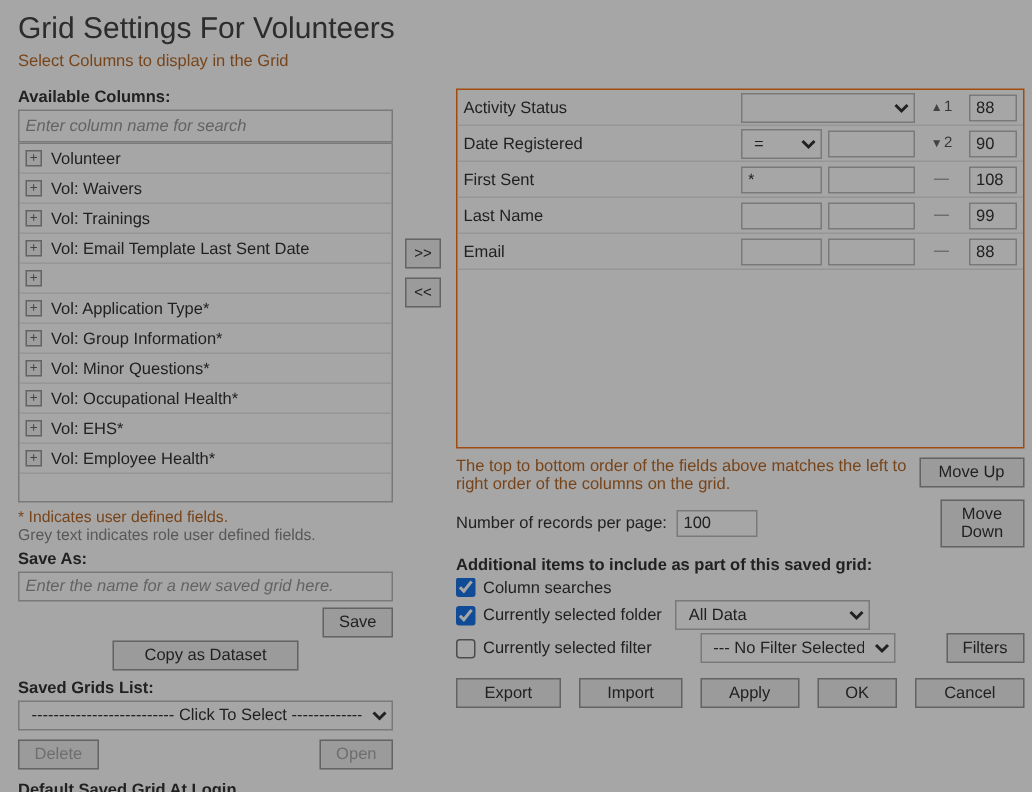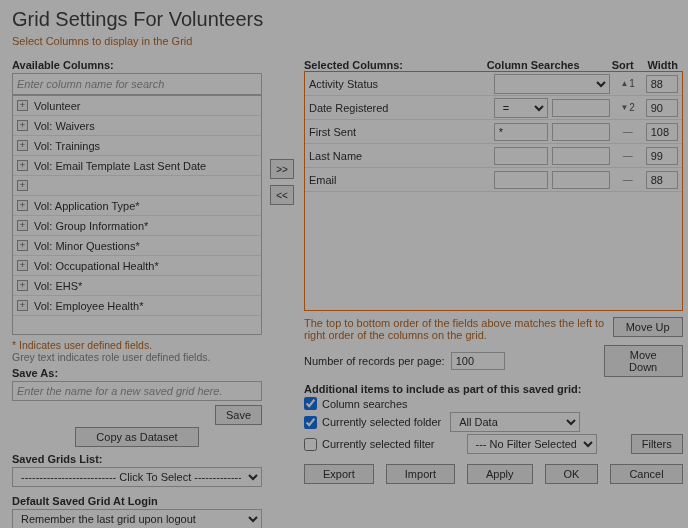--- a/index.html
+++ b/index.html
@@ -133,39 +133,37 @@
         <button class="btn">Save</button>
       </div>
       <div class="btn-row" style="margin-top:2px; justify-content:center;">
         <button class="btn" style="padding:3px 20px">Copy as Dataset</button>
       </div>
 
       <div class="section-label" style="margin-top:6px">Saved Grids List:</div>
       <select style="width:100%">
         <option>-------------------------- Click To Select --------------------------</option>
       </select>
+      <div style="display:flex; justify-content:space-between; margin-top:6px;">
+        <button class="btn" style="color:#aaa">Delete</button>
+        <button class="btn" style="color:#aaa">Open</button>
+      </div>
 
       <div class="section-label" style="margin-top:8px">Default Saved Grid At Login</div>
       <select style="width:100%">
         <option>Remember the last grid upon logout</option>
       </select>
     </div>
 
     <div class="mid">
       <div class="move-btn">&gt;&gt;</div>
       <div class="move-btn">&lt;&lt;</div>
     </div>
 
     <div class="right" style="position:relative;">
-      <div class="sel-head">
-        <span class="sc-label">Selected Columns:</span>
-        <span class="cs-label">Column Searches</span>
-        <span class="sort-label">Sort</span>
-        <span class="width-label">Width</span>
-      </div>
       <div class="sel-box" id="sel-list">
           <div class="sel-row">
             <span class="name">Activity Status</span>
             <select style="width: 116px;"></select>
             <span class="sort"><span class="sort-arrow">▲</span> 1</span>
             <input type="text" class="width-in" value="88" style="">
           </div>
           <div class="sel-row">
             <span class="name">Date Registered</span>
             <select class="search1"><option>=</option></select>
@@ -204,21 +202,21 @@
 
       <div style="display:flex; align-items:flex-start; gap:8px; margin-top:6px;">
         <div class="hint" style="flex:1; margin-top:0;">The top to bottom order of the fields above matches the left to right order of the columns on the grid.</div>
         <button class="btn" style="width:70px">Move Up</button>
       </div>
 
       <div class="records-row">
         <span>Number of records per page:</span>
         <input type="text" value="100" style="">
         <span style="flex:1"></span>
-        <button class="btn" style="width:79px">Move Down</button>
+        <button class="btn" style="width:56px">Move Down</button>
       </div>
 
       <div class="addl-label">Additional items to include as part of this saved grid:</div>
       <div class="chk-row">
         <input type="checkbox" checked="" style="">
         <span>Column searches</span>
       </div>
       <div class="chk-row">
         <input type="checkbox" checked="" style="">
         <span>Currently selected folder</span>

